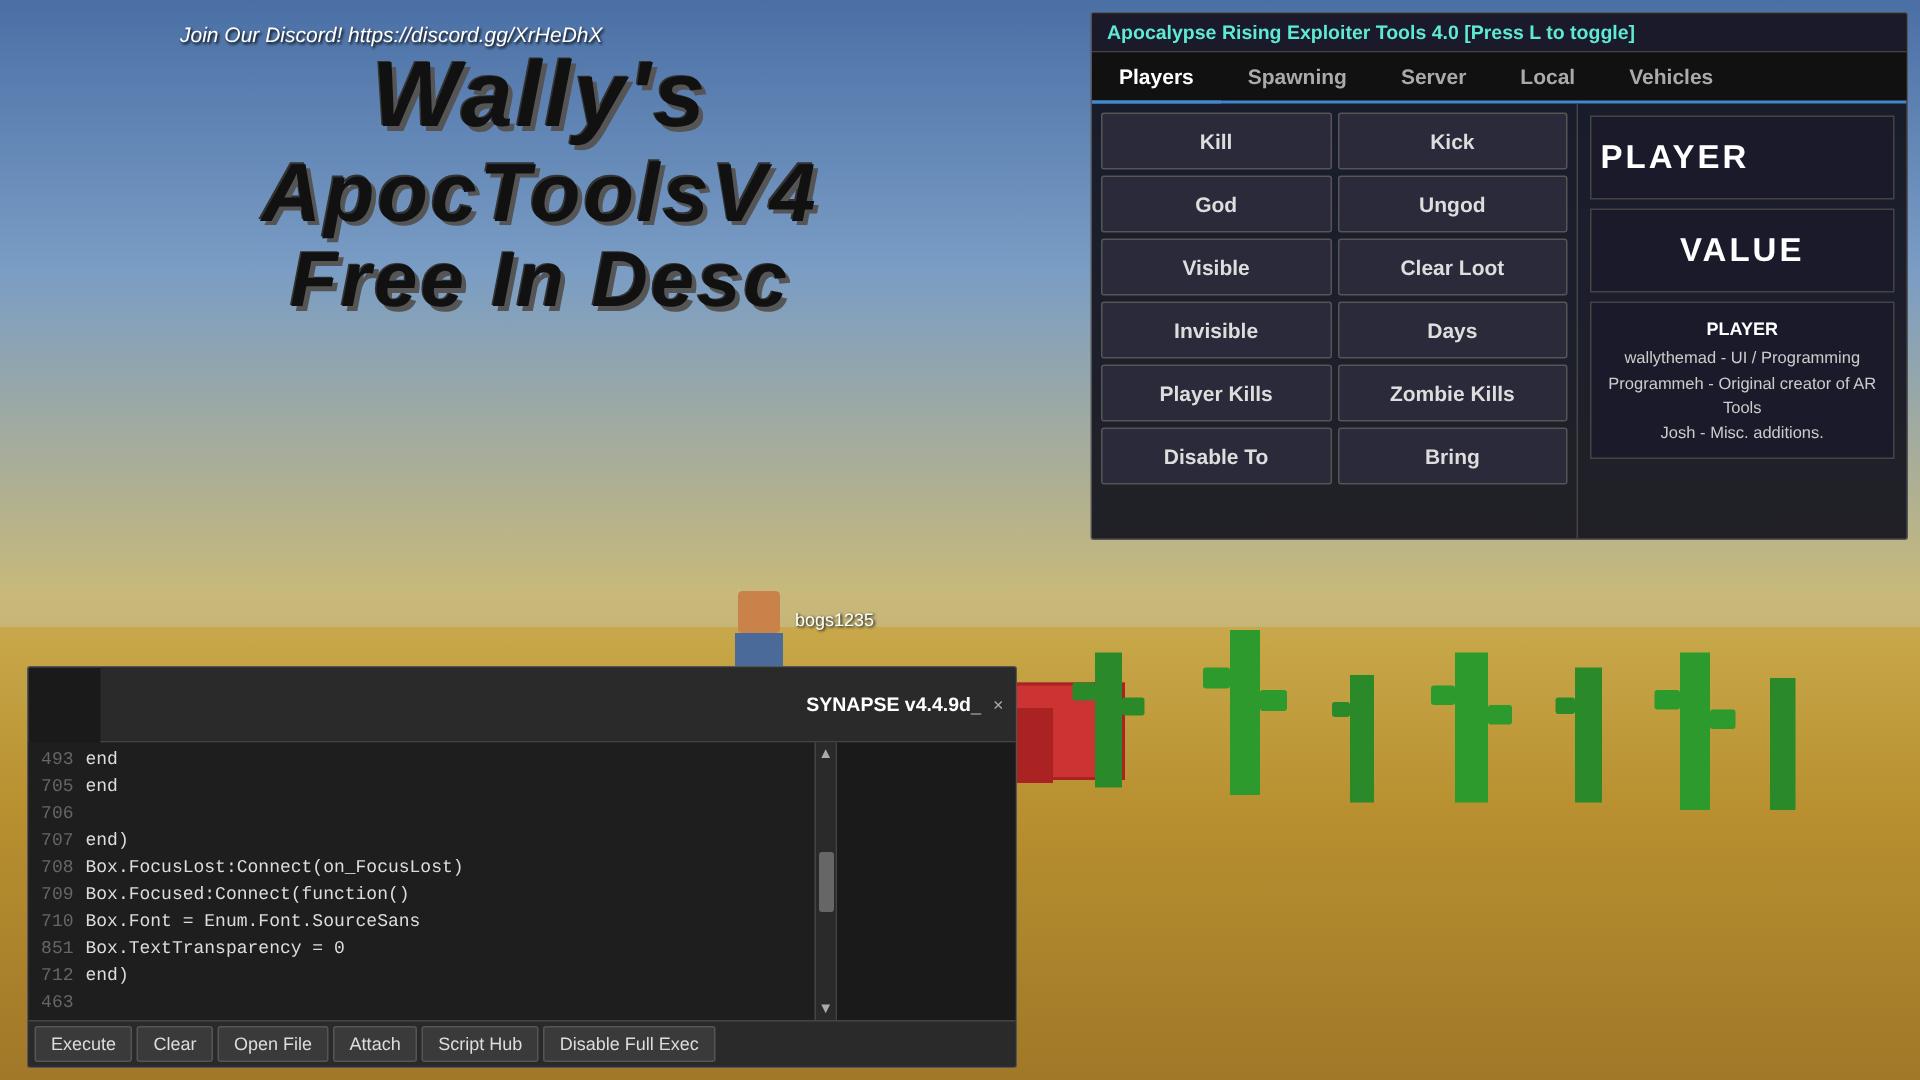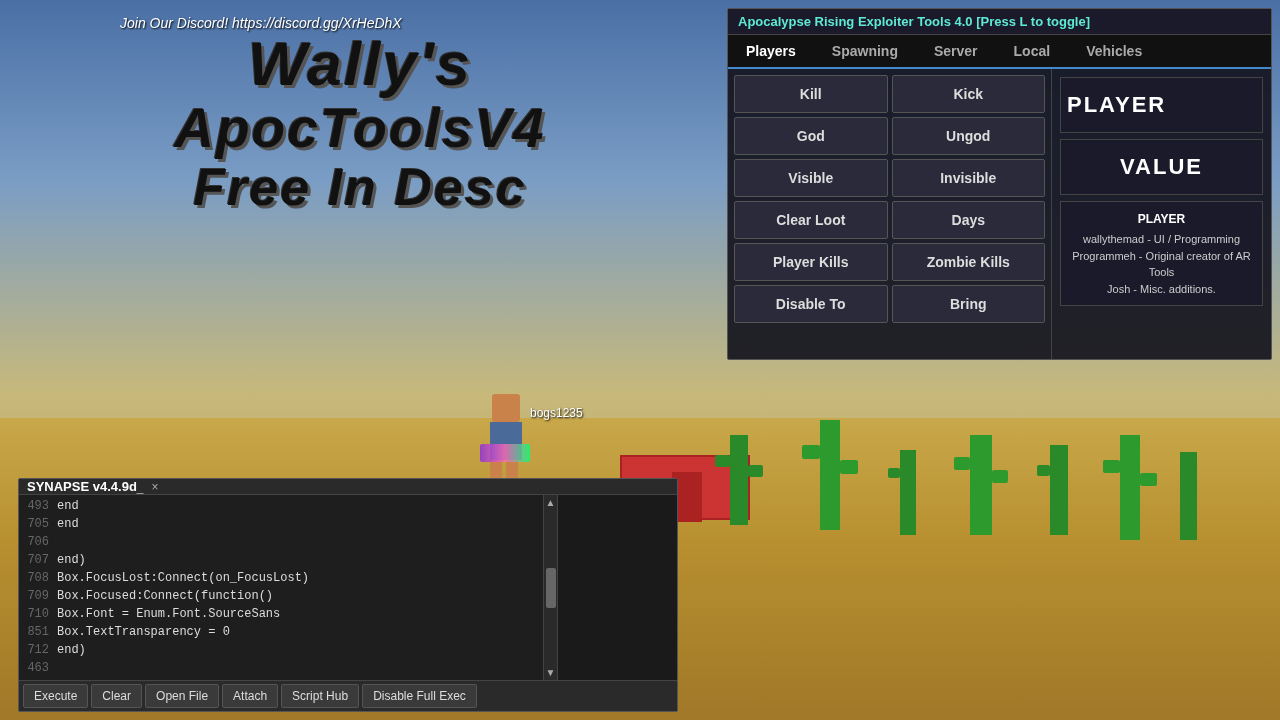--- a/index.html
+++ b/index.html
@@ -73,24 +73,25 @@
       left: 18px;
       width: 660px;
       background: #1a1a1a;
       border: 1px solid #555;
       border-radius: 2px;
     }
 
     #synapse-titlebar {
       display: flex;
       align-items: center;
-      justify-content: flex-start;
+      justify-content: flex-end;
       background: #2a2a2a;
-      padding: 0 8px;
+      padding: 17px 8px;
       border-bottom: 1px solid #444;
+      margin-left: 48px;
     }
 
     #synapse-title-text {
       color: #fff;
       font-size: 13px;
       font-weight: bold;
     }
 
     #synapse-controls {
       display: flex;
@@ -454,22 +455,22 @@
       <div class="exp-tab">Vehicles</div>
     </div>
   <div id="exploiter-content">
     <div id="buttons-area">
 
     <button class="exp-btn">Kill</button>
         <button class="exp-btn">Kick</button>
         <button class="exp-btn">God</button>
         <button class="exp-btn">Ungod</button>
         <button class="exp-btn">Visible</button>
+        <button class="exp-btn">Clear Loot</button>
         <button class="exp-btn">Invisible</button>
-        <button class="exp-btn">Clear Loot</button>
         <button class="exp-btn">Days</button>
         <button class="exp-btn">Player Kills</button>
         <button class="exp-btn">Zombie Kills</button>
         <button class="exp-btn">Disable To</button>
         <button class="exp-btn">Bring</button>
       </div>
     <div id="info-area">
       <div id="player-display">PLAYER</div>
       <div id="value-display">VALUE</div>
       <div id="credits-area">

